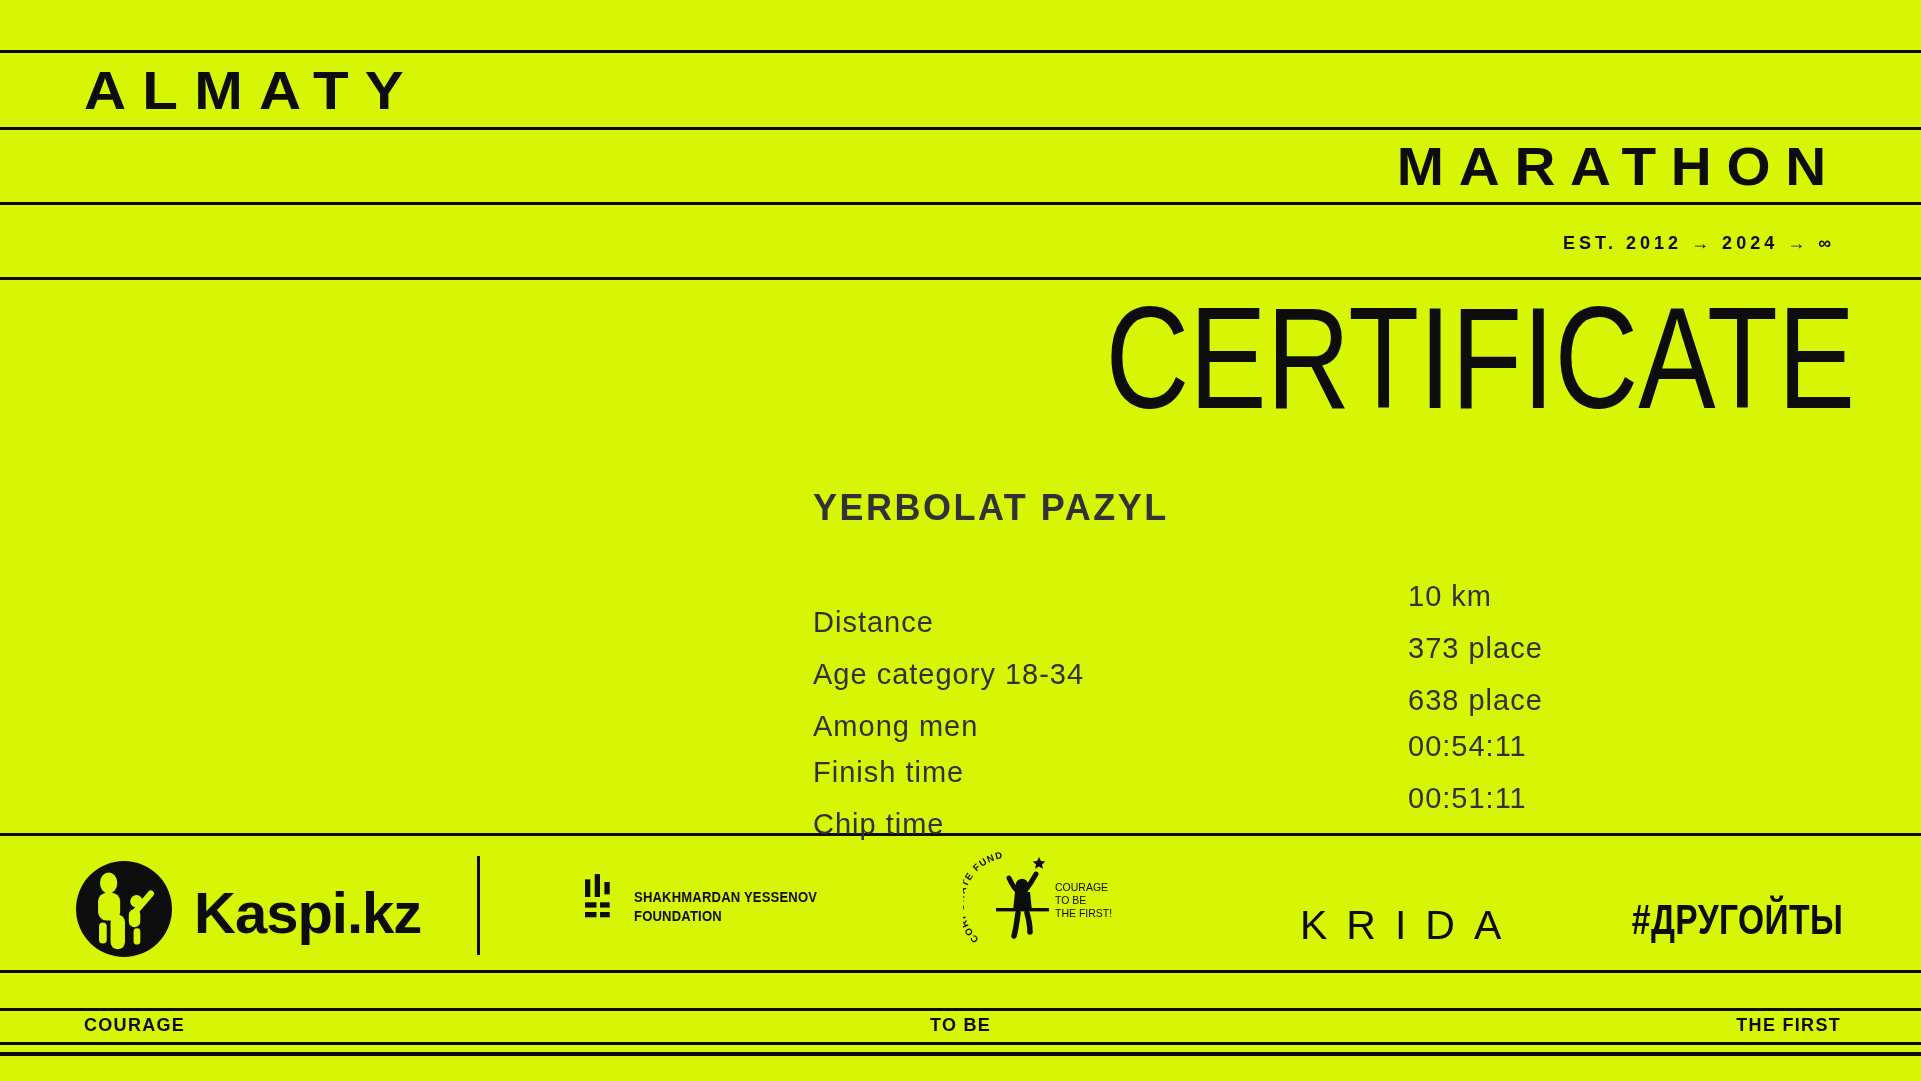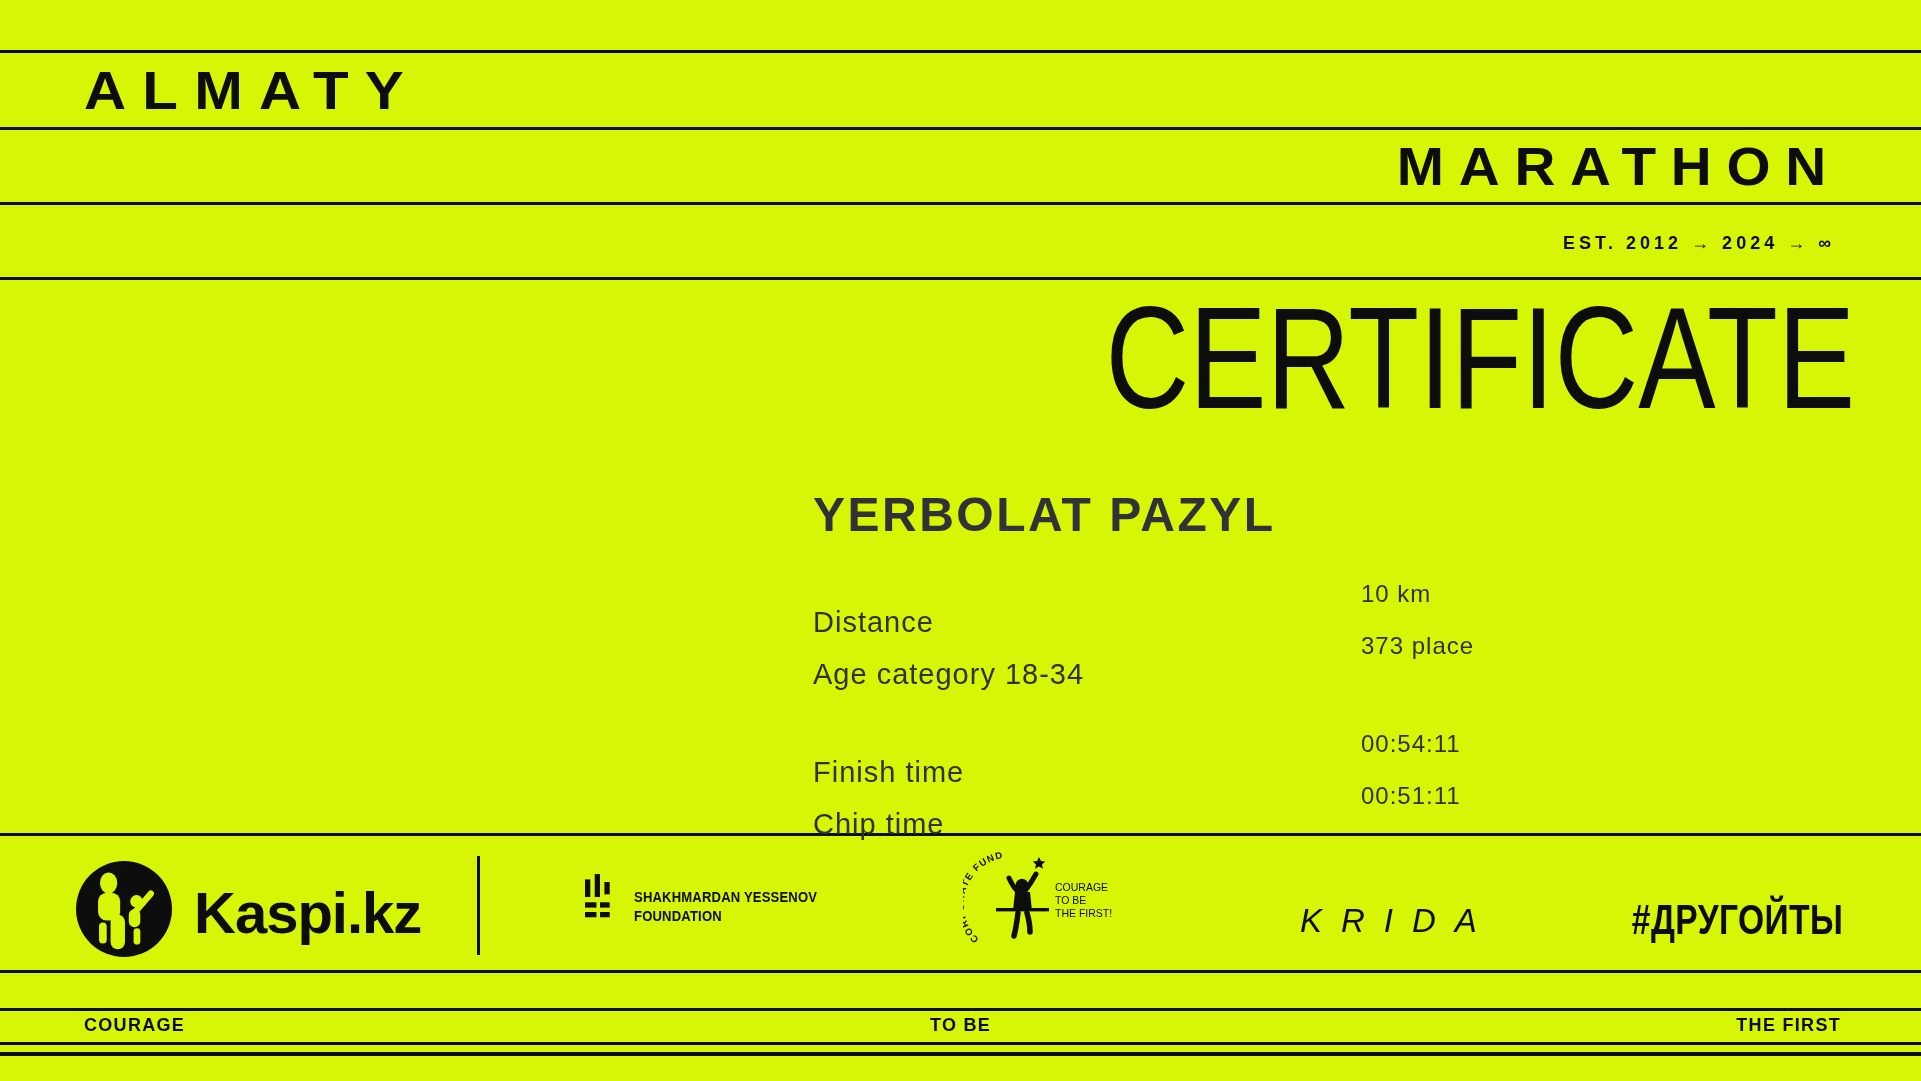--- a/index.html
+++ b/index.html
@@ -34,49 +34,49 @@
     color:var(--ink);white-space:nowrap;
   }
   .cert-title{
     position:absolute;right:66px;top:296px;
     font-size:145px;font-weight:400;line-height:125px;letter-spacing:0px;
     transform:scaleX(0.80);transform-origin:100% 0;
     color:var(--ink);white-space:nowrap;
   }
   .recipient{
     position:absolute;left:813px;top:487px;
-    font-size:48px;font-weight:700;letter-spacing:2.5px;
+    font-size:36px;font-weight:700;letter-spacing:2.5px;
     color:var(--text);white-space:nowrap;
   }
   .result-row{position:absolute;left:813px;width:760px;height:40px;}
   .result-row .lbl{
     position:absolute;left:0;top:0;
     font-size:29px;font-weight:500;letter-spacing:1px;color:var(--text);white-space:nowrap;margin-top:30px;
   }
   .result-row .val{
-    position:absolute;left:548px;top:4px;
-    font-size:24px;font-weight:500;letter-spacing:1px;color:var(--text);white-space:nowrap;
+    position:absolute;left:595px;top:4px;
+    font-size:29px;font-weight:500;letter-spacing:1px;color:var(--text);white-space:nowrap;
   }
 
   
   .kaspi{position:absolute;left:76px;top:861px;}
   .kaspi-word{
     position:absolute;left:118px;top:18px;
     font-size:58px;font-weight:700;letter-spacing:-1px;color:var(--ink);white-space:nowrap;
   }
   .yessenov{position:absolute;left:585px;top:872px;}
   .yessenov-text{
     position:absolute;left:634px;top:888px;
     font-size:14.5px;font-weight:700;line-height:19px;letter-spacing:0.2px;
     transform:scaleX(0.9);transform-origin:0 0;color:var(--ink);white-space:nowrap;
   }
   .fund{position:absolute;left:963px;top:845px;color:var(--ink);}
   .krida{
     position:absolute;left:1300px;top:902px;
-    font-size:33px;font-weight:400;letter-spacing:19px;color:var(--ink);white-space:nowrap;font-style:italic;
+    font-size:41px;font-weight:400;letter-spacing:19px;color:var(--ink);white-space:nowrap;
   }
   .hashtag{
     position:absolute;right:78px;top:896px;
     font-size:42px;font-weight:700;letter-spacing:0.5px;
     transform:scaleX(0.8);transform-origin:100% 50%;color:var(--ink);white-space:nowrap;
   }
 
   .slogan{
     position:absolute;top:1015px;
     font-size:18px;font-weight:600;letter-spacing:1.3px;color:var(--ink);white-space:nowrap;
@@ -107,20 +107,24 @@
   <div class="cert-title">CERTIFICATE</div>
   <div class="recipient">YERBOLAT PAZYL</div>
 
   <div class="result-row" style="top:576px">
     <span class="lbl">Distance</span>
     <span class="val">10 km</span>
   </div>
   <div class="result-row" style="top:628px">
     <span class="lbl">Age category 18-34</span>
     <span class="val">373 place</span>
+  </div>
+  <div class="result-row" style="top:680px">
+    <span class="lbl">Among men</span>
+    <span class="val">638 place</span>
   </div>
   <div class="result-row" style="top:726px">
     <span class="lbl">Finish time</span>
     <span class="val">00:54:11</span>
   </div>
   <div class="result-row" style="top:778px">
     <span class="lbl">Chip time</span>
     <span class="val">00:51:11</span>
   </div>
 

